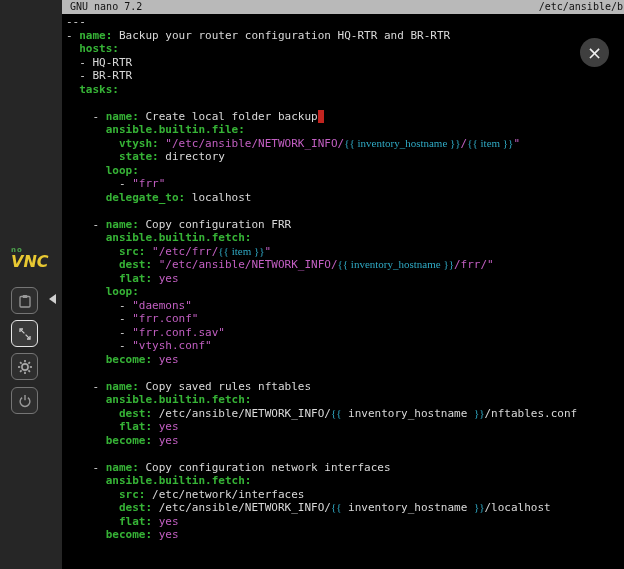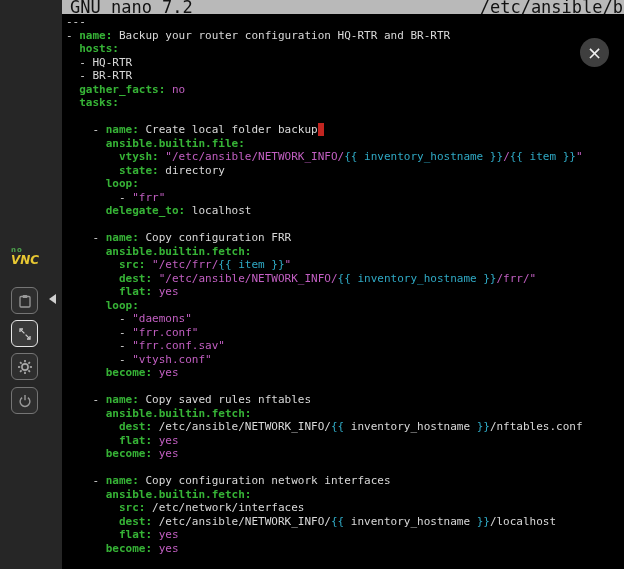--- a/index.html
+++ b/index.html
@@ -10,21 +10,21 @@
     position: relative;
   }
 
   
   .sidebar {
     position: absolute; left: 0; top: 0; width: 62px; height: 569px;
     background: #262626;
   }
   .logo { position: absolute; left: 11px; top: 247px; line-height: 1; font-family: "DejaVu Sans", sans-serif; }
   .logo-no  { display: block; color: #4ea54e; font-size: 7px; font-weight: bold; letter-spacing: 1px; }
-  .logo-vnc { display: block; color: #e8c832; font-size: 12px; font-weight: bold; font-style: italic; }
+  .logo-vnc { display: block; color: #e8c832; font-size: 16px; font-weight: bold; font-style: italic; }
 
   .handle { position: absolute; left: 45px; top: 292px; width: 14px; height: 14px;
             display: flex; align-items: center; justify-content: center; cursor: pointer; background: transparent; border: none; }
   .handle-arrow { width: 0; height: 0; border-top: 5px solid transparent;
                   border-bottom: 5px solid transparent; border-right: 7px solid #cfcfcf; }
 
   .vbtn {
     position: absolute; left: 11px; width: 27px; height: 27px;
     border-radius: 6px; border: 1px solid #757575; background: #2e2e2e;
     display: flex; align-items: center; justify-content: center;
@@ -34,33 +34,33 @@
   .vbtn svg { display: block; }
 
   
   .terminal {
     position: absolute; left: 62px; top: 0; width: 562px; height: 569px;
     background: #000;
   }
   .titlebar {
     position: absolute; left: 0; top: 0; width: 100%; height: 14px;
     background: #b9b9b9; color: #111;
-    font-size: 17px; line-height: 14px;
+    font-size: 10px; line-height: 14px;
     display: flex; justify-content: space-between;
     padding: 0 1px 0 8px; white-space: pre; overflow: hidden;
   }
   .content {
     position: absolute; left: 4px; top: 15px; right: 0; bottom: 0;
     font-size: 11px; overflow: hidden;
   }
   .tline { height: 13.5px; line-height: 13.5px; white-space: pre; color: #d9d9d9; }
   .seg-w { color: #d9d9d9; }
   .seg-g { color: #36b336; font-weight: bold; }
   .seg-m { color: #c25fc2; }
-  .seg-c { color: #2fa9c4; }
+  .seg-c { color: #2fa9c4; font-family: Liberation Serif, serif; }
   .seg-r { background: #c22520; color: #c22520; }
 
   .close-btn {
     position: absolute; left: 518px; top: 38px; width: 29px; height: 29px;
     border-radius: 50%; background: rgba(66,66,66,0.95); border: none;
     color: #f0f0f0; font-size: 18px; line-height: 27px; text-align: center;
     cursor: pointer; font-family: "DejaVu Sans", sans-serif; padding: 0;
   }
 </style>
 </head>
@@ -132,21 +132,20 @@
     <span>GNU nano 7.2</span>
     <span>/etc/ansible/b</span>
   </div>
 
   <div class="content">
       <div class="tline"><span class="seg-w">---</span></div>
       <div class="tline"><span class="seg-w">- </span><span class="seg-g">name:</span><span class="seg-w"> Backup your router configuration HQ-RTR and BR-RTR</span></div>
       <div class="tline"><span class="seg-w">  </span><span class="seg-g">hosts:</span></div>
       <div class="tline"><span class="seg-w">  - HQ-RTR</span></div>
       <div class="tline"><span class="seg-w">  - BR-RTR</span></div>
-      <div class="tline"><span class="seg-w">  </span><span class="seg-g">gather_facts:</span><span class="seg-m"> no</span></div>
       <div class="tline"><span class="seg-w">  </span><span class="seg-g">tasks:</span></div>
       <div class="tline"></div>
       <div class="tline"><span class="seg-w">    - </span><span class="seg-g">name:</span><span class="seg-w"> Create local folder backup</span><span class="seg-r"> </span></div>
       <div class="tline"><span class="seg-w">      </span><span class="seg-g">ansible.builtin.file:</span></div>
       <div class="tline"><span class="seg-w">        </span><span class="seg-g">vtysh:</span><span class="seg-w"> </span><span class="seg-m">"/etc/ansible/NETWORK_INFO/</span><span class="seg-c">{{ inventory_hostname }}</span><span class="seg-m">/</span><span class="seg-c">{{ item }}</span><span class="seg-m">"</span></div>
       <div class="tline"><span class="seg-w">        </span><span class="seg-g">state:</span><span class="seg-w"> directory</span></div>
       <div class="tline"><span class="seg-w">      </span><span class="seg-g">loop:</span></div>
       <div class="tline"><span class="seg-w">        - </span><span class="seg-m">"frr"</span></div>
       <div class="tline"><span class="seg-w">      </span><span class="seg-g">delegate_to:</span><span class="seg-w"> localhost</span></div>
       <div class="tline"></div>

